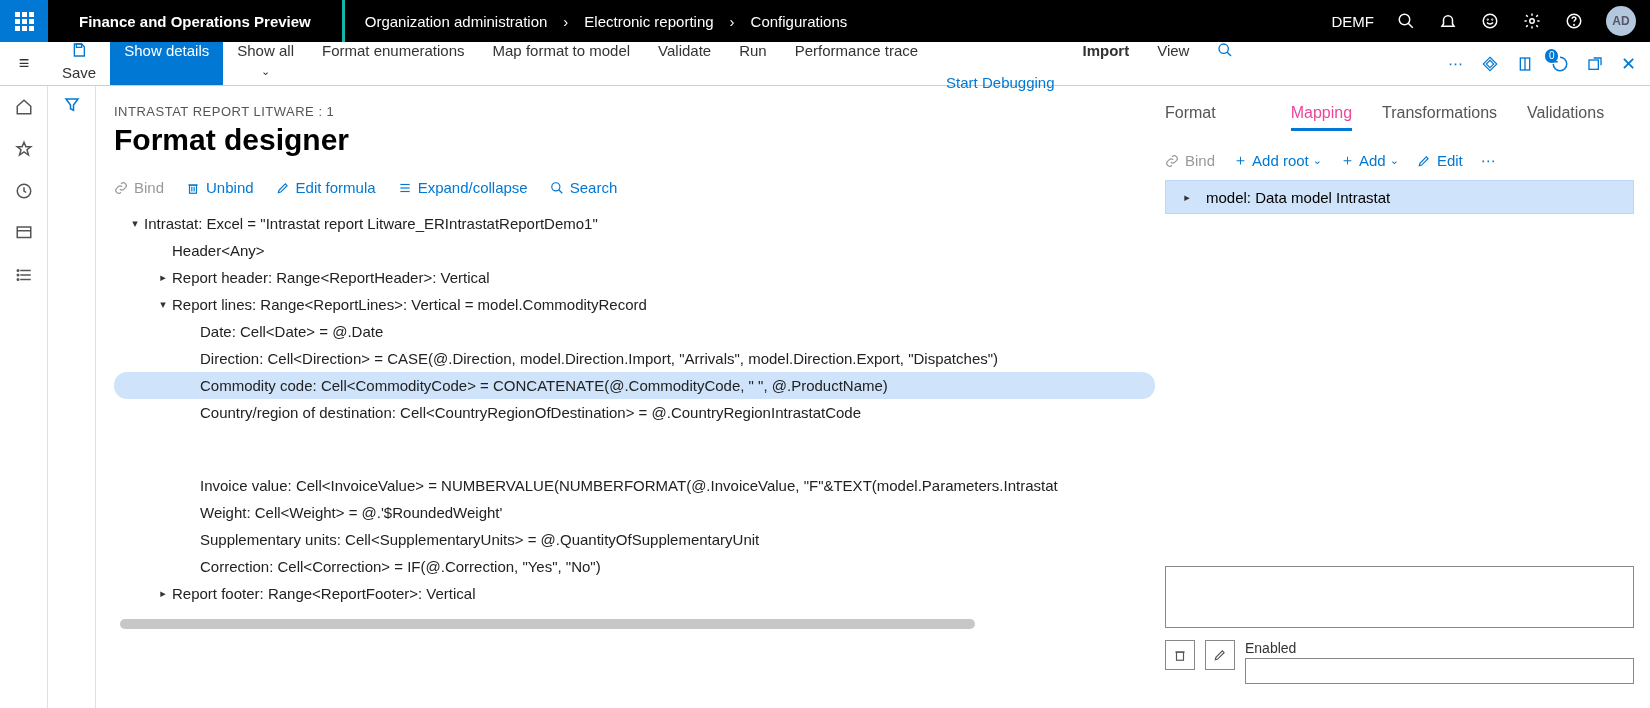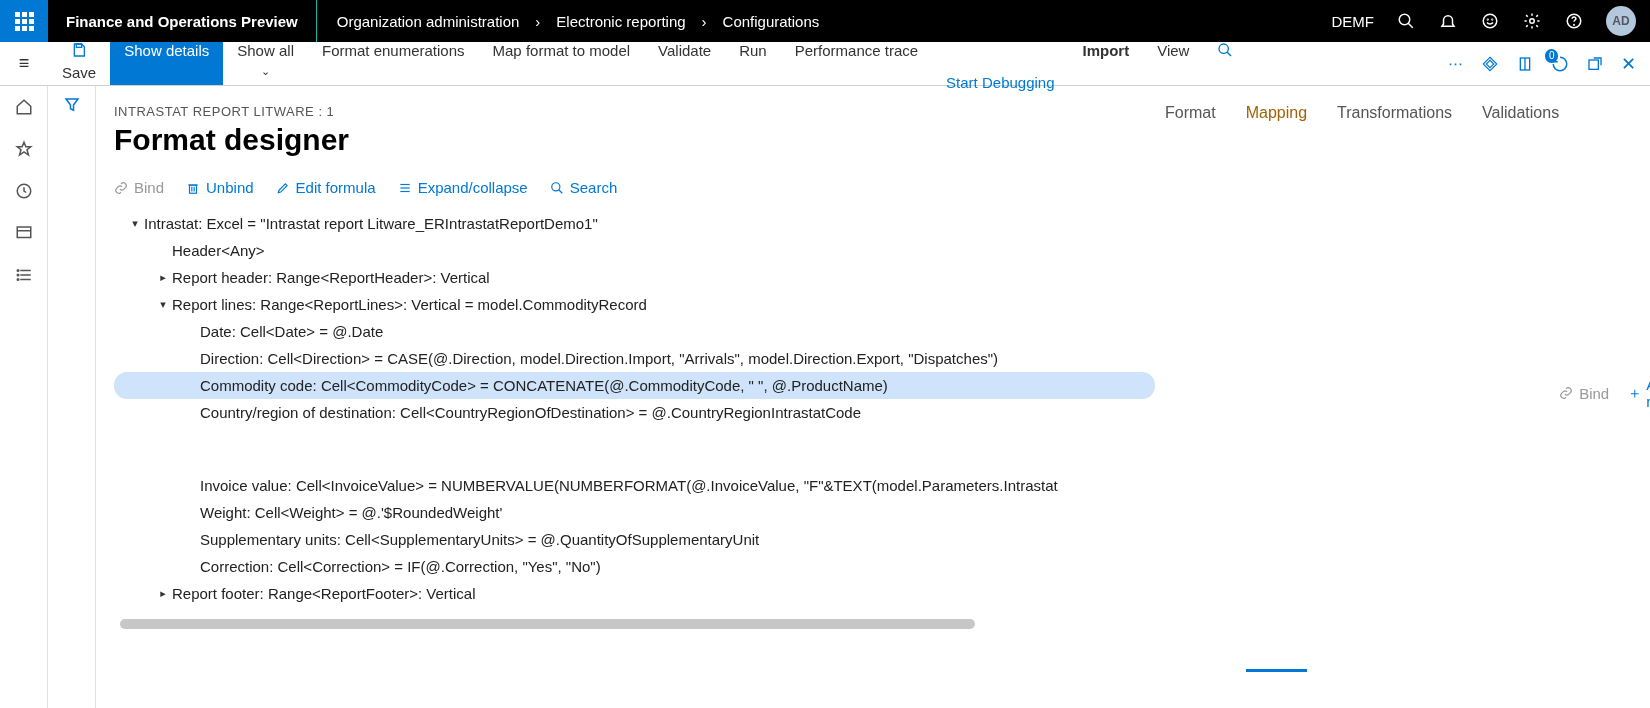--- a/index.html
+++ b/index.html
@@ -3,21 +3,21 @@
 <meta charset="utf-8">
 <style>
 * { box-sizing: border-box; margin: 0; padding: 0; font-family: "Segoe UI", Arial, sans-serif; }
 body { width: 1650px; height: 708px; overflow: hidden; background: #fff; }
 
 
 .topbar { height: 42px; background: #000; color: #fff; display: flex; align-items: center; font-size: 15px; }
 .waffle { width: 48px; height: 42px; background: #0078d4; display: flex; align-items: center; justify-content: center; }
 .waffle-grid { display: grid; grid-template-columns: repeat(3,5px); grid-template-rows: repeat(3,5px); gap: 2px; }
 .waffle-grid span { background: #fff; width: 5px; height: 5px; }
-.app-title { font-weight: 600; padding: 0 18px; border-right: 1px solid #14b8a6; height: 100%; display:flex; align-items:center; }
+.app-title { font-weight: 600; padding: 0 31px; border-right: 3px solid #14b8a6; height: 100%; display:flex; align-items:center; }
 .breadcrumb { display: flex; align-items: center; padding-left: 20px; gap: 16px; flex: 1; }
 .breadcrumb span { color: #fff; }
 .chev { color: #fff; }
 .top-right { display: flex; align-items: center; gap: 22px; padding-right: 14px; }
 .top-right .ico { width: 20px; height: 20px; display:flex; align-items:center; justify-content:center; }
 .avatar { width: 30px; height: 30px; border-radius: 50%; background: #b3c8dd; color: #556; font-size: 12px; display: flex; align-items: center; justify-content: center; font-weight:600; }
 
 
 .ribbon { height: 44px; border-bottom: 1px solid #d0d0d0; display: flex; align-items: center; font-size: 15px; color: #333; }
 .menu-btn { width: 48px; text-align: center; font-size: 18px; }
@@ -43,23 +43,23 @@
 .tree-toolbar .muted { color: #999; }
 .tree-toolbar .tbi { display:flex; align-items:center; gap:6px; }
 
 .tree { font-size: 15px; color: #222; }
 .tree-row { display: flex; align-items: center; height: 27px; white-space: nowrap; }
 .tree-row.sel { background: #cfe4fa; border-radius: 13px; }
 .caret { width: 18px; text-align:center; font-size:11px; color:#333; }
 .scroll-strip { height:10px; background:#c7c7c7; border-radius:5px; margin: 12px 180px 0 6px; }
 
 
-.right-pane { width: 495px; padding: 18px 16px 16px 10px; display:flex; flex-direction:row; }
+.right-pane { width: 495px; padding: 18px 16px 16px 10px; display:flex; flex-direction:column; }
 .tabs { display: flex; gap: 30px; font-size: 16px; color: #555; border-bottom: none; margin-bottom: 20px; }
-.tabs .tab.active { color: #a16207; border-bottom: 3px solid #0078d4; padding-bottom: 6px; }
+.tabs .tab.active { color: #ec4899; border-bottom: 3px solid #0078d4; padding-bottom: 6px; margin-left: 45px; }
 .tabs .tab { padding-bottom: 6px; }
 .map-toolbar { display:flex; align-items:center; gap:18px; color:#0078d4; font-size:15px; margin-bottom:10px; }
 .map-toolbar .muted { color:#999; }
 .model-row { background:#cfe4fa; height:34px; display:flex; align-items:center; padding-left:12px; font-size:15px; border:1px solid #bcd6f3; }
 .model-row .caret { color:#333; margin-right:10px; }
 
 .rp-bottom { margin-top:auto; padding-bottom:8px; }
 .big-box { border:1px solid #888; height:62px; margin-bottom:12px; }
 .small-row { display:flex; align-items:flex-start; gap:10px; }
 .sq { width:30px; height:30px; border:1px solid #888; display:flex; align-items:center; justify-content:center; }
@@ -397,19 +397,20 @@
                 <rect x="6" y="7" width="12" height="14"></rect>
                 <path d="M4 7h16"></path>
               </svg>
             </div>
           <div class="sq">
               <svg width="14" height="14" viewBox="0 0 24 24" fill="none" stroke="#555" stroke-width="2">
                 <path d="M4 20l4-1 11-11-3-3L5 16z"></path>
               </svg>
             </div>
           <div class="enabled-col">
+            <div class="enabled-label">Enabled</div>
             <div class="enabled-box"></div>
           </div>
         </div>
       </div>
     </div>
   </div>
 </div>
 
 </body></html>

